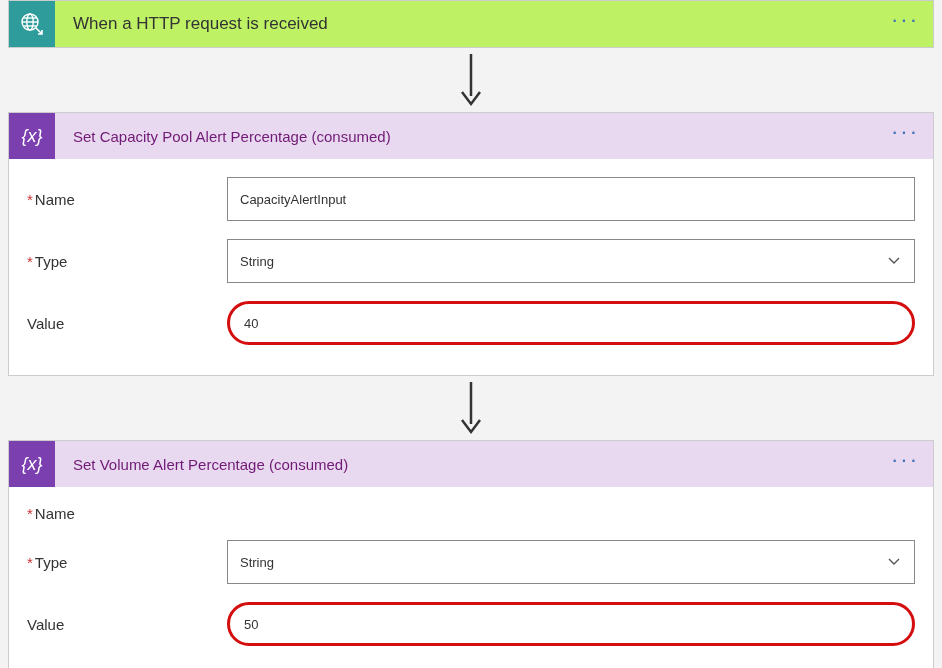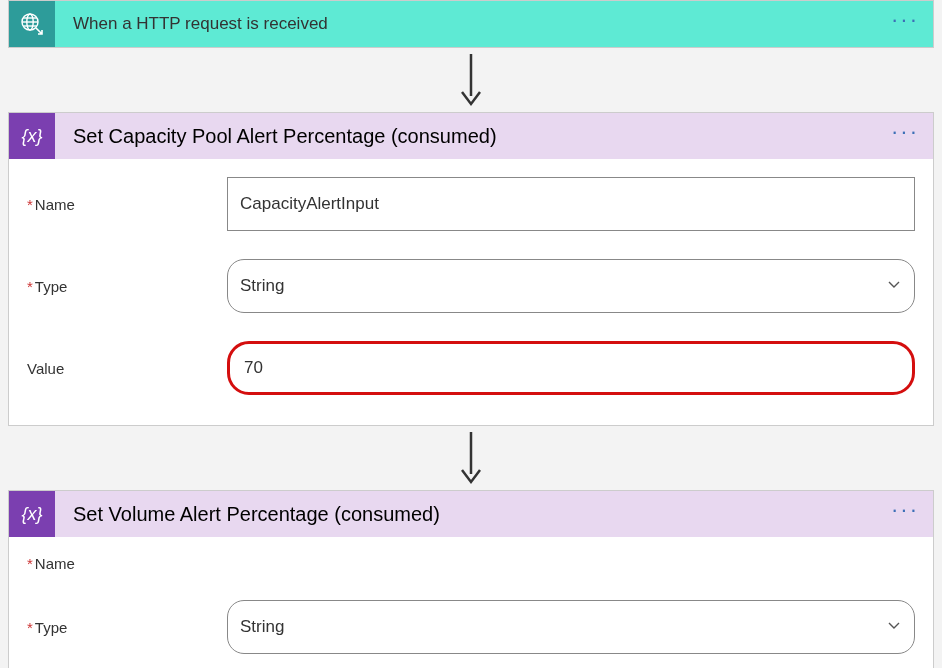--- a/index.html
+++ b/index.html
@@ -14,21 +14,21 @@
   .flow { display: flex; flex-direction: column; align-items: stretch; }
 
   .trigger-card, .action-card {
     border: 1px solid #ccc;
     margin: 0 8px;
   }
 
   .trigger-header {
     display: flex;
     align-items: center;
-    background: #5eead4;
+    background: #bef264;
     height: 46px;
     padding-right: 14px;
   }
   .trigger-icon {
     width: 46px; height: 46px;
     background: #2d9c9a;
     display: flex; align-items: center; justify-content: center;
     color: #fff;
   }
   .trigger-title {
@@ -50,62 +50,62 @@
     background: #7b3fb0;
     display: flex; align-items: center; justify-content: center;
     color: #fff;
     font-style: italic;
     font-size: 18px;
     font-family: "Segoe UI", sans-serif;
   }
   .action-title {
     flex: 1;
     padding-left: 18px;
-    font-size: 20px;
-    color: #000000;
+    font-size: 15px;
+    color: #701a75;
   }
 
   .ellipsis {
     color: #3b6fb6;
     font-size: 22px;
     letter-spacing: 2px;
     cursor: pointer;
     line-height: 10px;
     padding-bottom: 8px;
   }
 
   .action-body {
     background: #fff;
     padding: 18px 18px 22px 18px;
   }
   .form-row {
     display: flex;
     align-items: center;
-    margin-bottom: 28px;
+    margin-bottom: 18px;
   }
   .form-row:last-child { margin-bottom: 8px; }
   .form-label {
     width: 200px;
     font-size: 15px;
     color: #333;
   }
   .req { color: #c33; margin-right: 2px; }
   .form-control {
     flex: 1;
-    height: 54px;
+    height: 44px;
     border: 1px solid #888;
     padding: 0 12px;
-    font-size: 17px;
+    font-size: 13px;
     color: #333;
     background: #fff;
     display: flex;
     align-items: center;
     position: relative;
   }
-  .form-control.select { justify-content: space-between; border-radius: 17px; }
+  .form-control.select { justify-content: space-between; }
   .chevron {
     color: #555;
   }
   .highlighted {
     border: 3px solid #d40e0e;
     border-radius: 22px;
     padding: 0 14px;
   }
 
   .arrow-connector {
@@ -165,21 +165,21 @@
           <span class="chevron">
             <svg width="16" height="16" viewBox="0 0 16 16">
                 <path d="M3 6 L8 11 L13 6" fill="none" stroke="#555" stroke-width="1.4"></path>
               </svg>
           </span>
         </div>
       </div>
       <div class="form-row">
         <div class="form-label">Value</div>
         <div class="form-control highlighted">
-            <span>70</span>
+            <span>40</span>
           </div>
       </div>
     </div>
   </div>
 
   <div class="arrow-connector">
     <svg width="30" height="56" viewBox="0 0 30 56">
       <line x1="15" y1="2" x2="15" y2="44" stroke="#333" stroke-width="2.5"></line>
       <path d="M6 40 L15 52 L24 40" fill="none" stroke="#333" stroke-width="2.5"></path>
     </svg>

